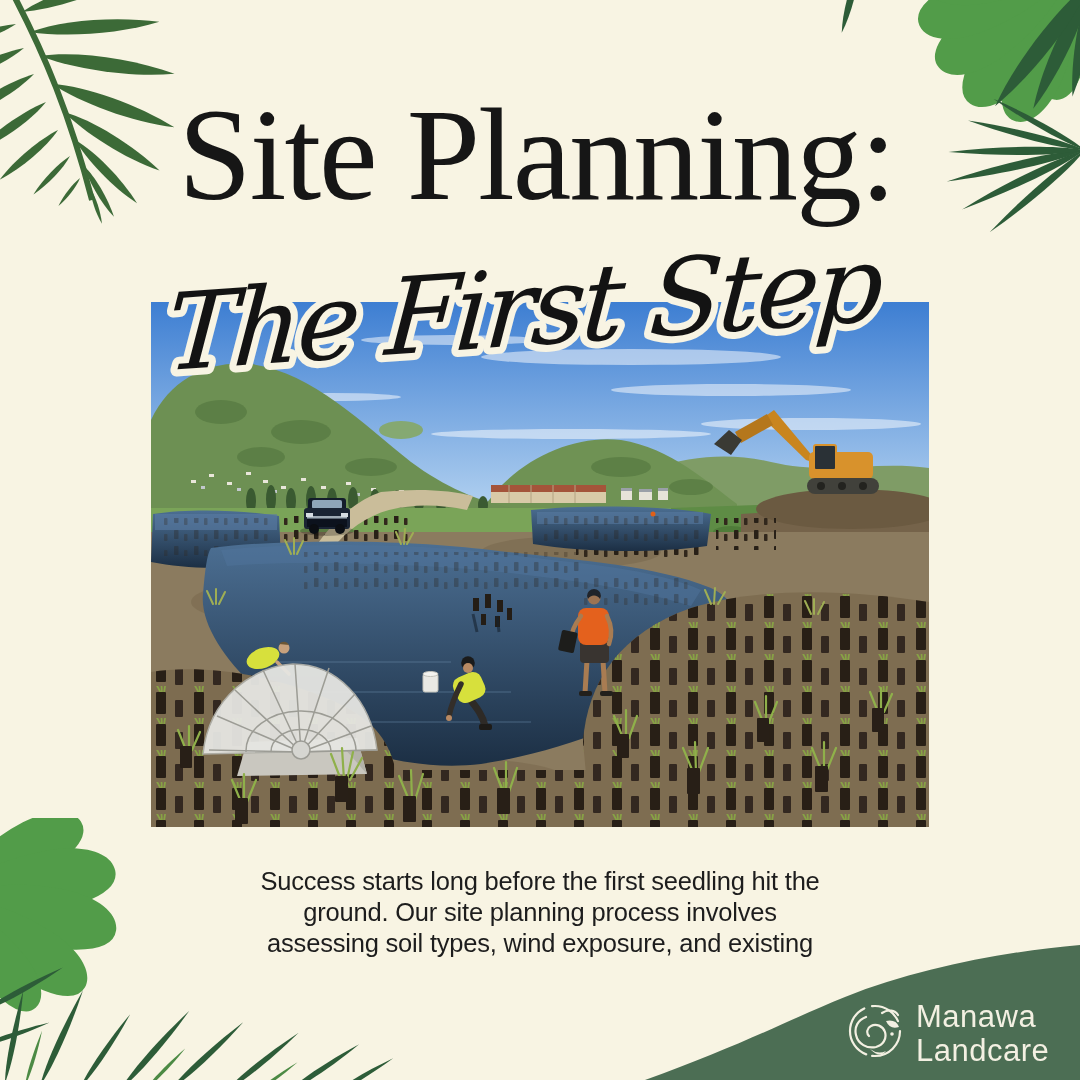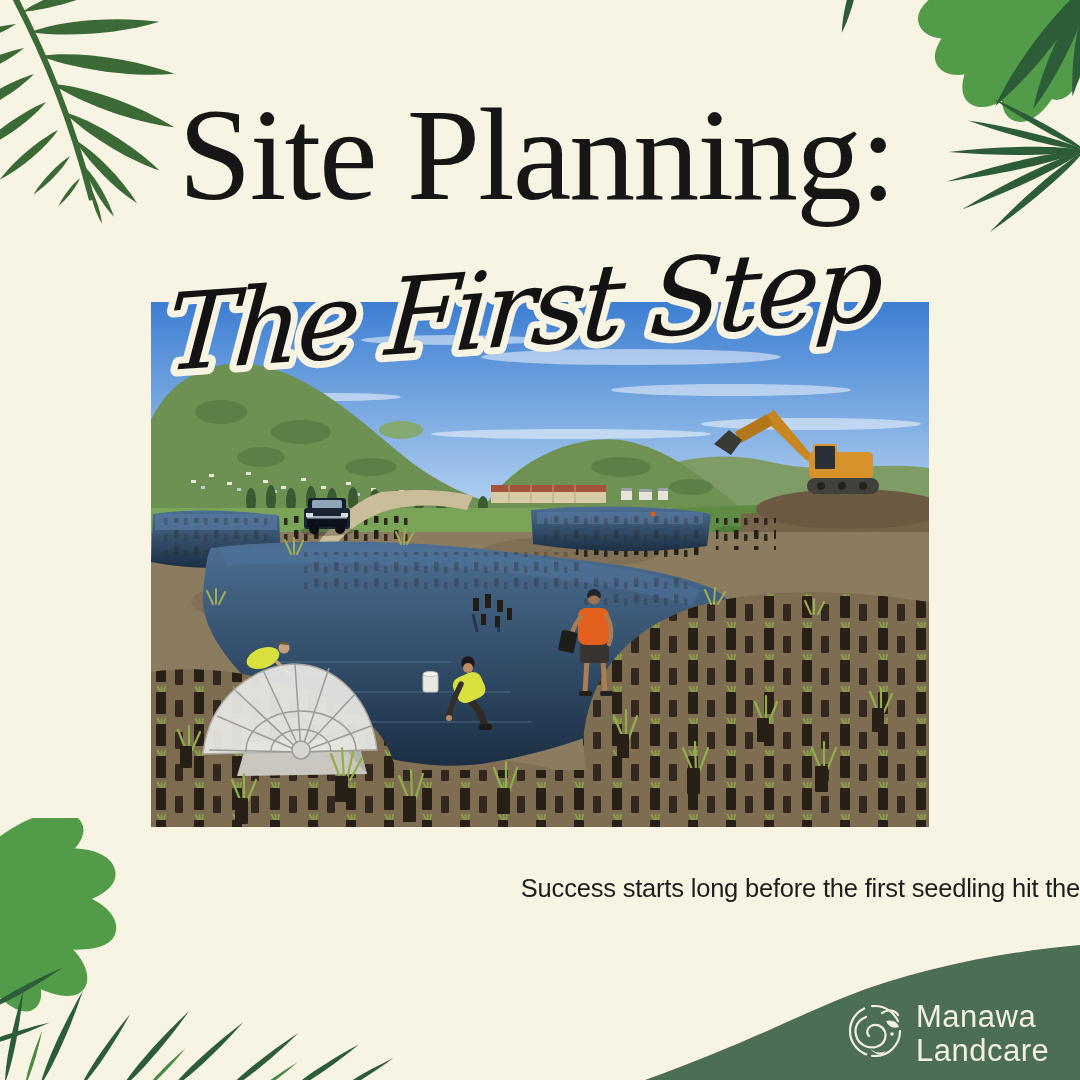--- a/index.html
+++ b/index.html
@@ -17,23 +17,22 @@
   }
   .subtitle-svg{position:absolute;left:150px;top:194px;z-index:5;}
   
   .photo{
     position:absolute;left:151px;top:302px;width:778px;height:525px;
     overflow:hidden;z-index:2;background:#9dc4ec;
   }
   
   .body-text{
     position:absolute;top:866px;left:0;width:1080px;z-index:3;
-    text-align:right;color:#1d1d1d;font-size:25.5px;line-height:31px;
+    text-align:center;color:#1d1d1d;font-size:25.5px;line-height:31px;
     letter-spacing:-0.2px;
-    margin-top:7px;
   }
   .body-text div{white-space:nowrap;}
   
   .leaf{position:absolute;z-index:6;pointer-events:none;}
   .leaf.tl{left:0;top:0;}
   .leaf.tr{right:0;top:0;}
   .leaf.bl{left:0;top:818px;}
   .wave-svg{position:absolute;left:630px;top:935px;z-index:5;}
   .brand-text{font-family:"Liberation Sans",sans-serif;font-size:31px;fill:#f3f0e2;letter-spacing:0.5px;}
 </style>
@@ -323,20 +322,22 @@
       <rect x="721" y="406" width="12" height="24" rx="1"></rect>
       <rect x="84" y="496" width="13" height="26" rx="1"></rect>
       <rect x="29" y="444" width="12" height="22" rx="1"></rect>
     </g>
   </g>
 </svg>
 </div>
 
 <div class="body-text">
   <div>Success starts long before the first seedling hit the</div>
+  <div>ground. Our site planning process involves</div>
+  <div>assessing soil types, wind exposure, and existing</div>
 </div>
 
 <svg width="0" height="0" style="position:absolute" aria-hidden="true">
   <defs>
     <path id="petal" d="M0,2 C6,-12 40,-19 68,-17 C88,-15 99,-7 99,2 Q99,13 78,16 C54,20 12,13 0,2 Z"></path>
     <path id="blade" d="M0,0 C30,-9 80,-9 118,-1 C80,8 30,7 0,0 Z"></path>
     <path id="gblade" d="M0,0 C22,-4.5 62,-5 105,-1.5 C62,3.5 22,3.5 0,0 Z"></path>
   </defs>
 </svg>
 

